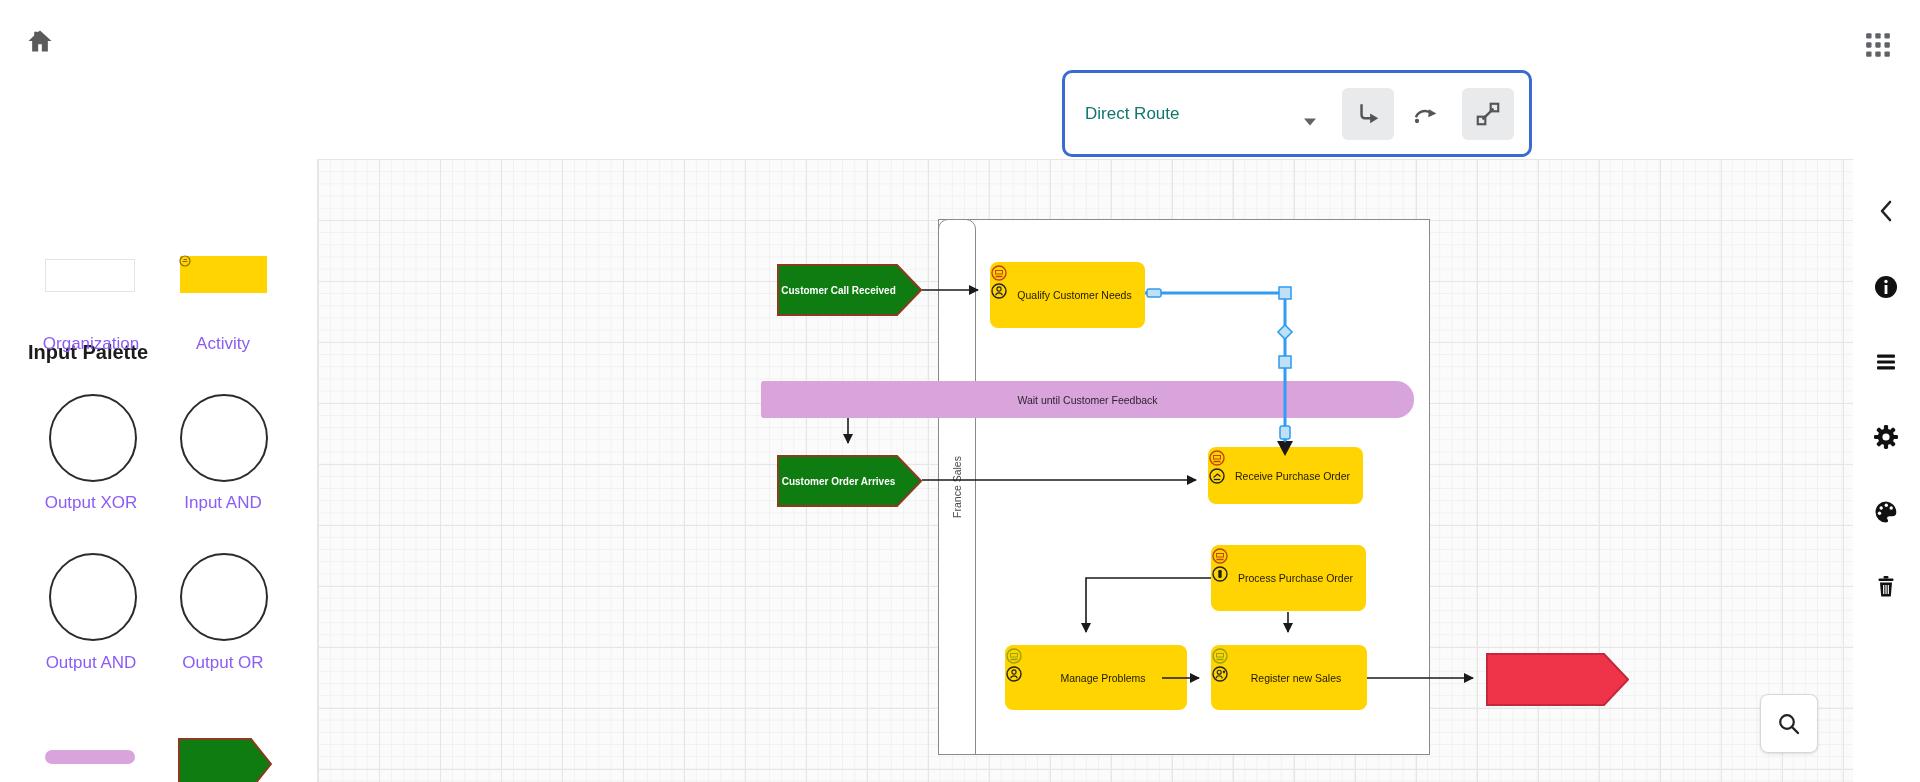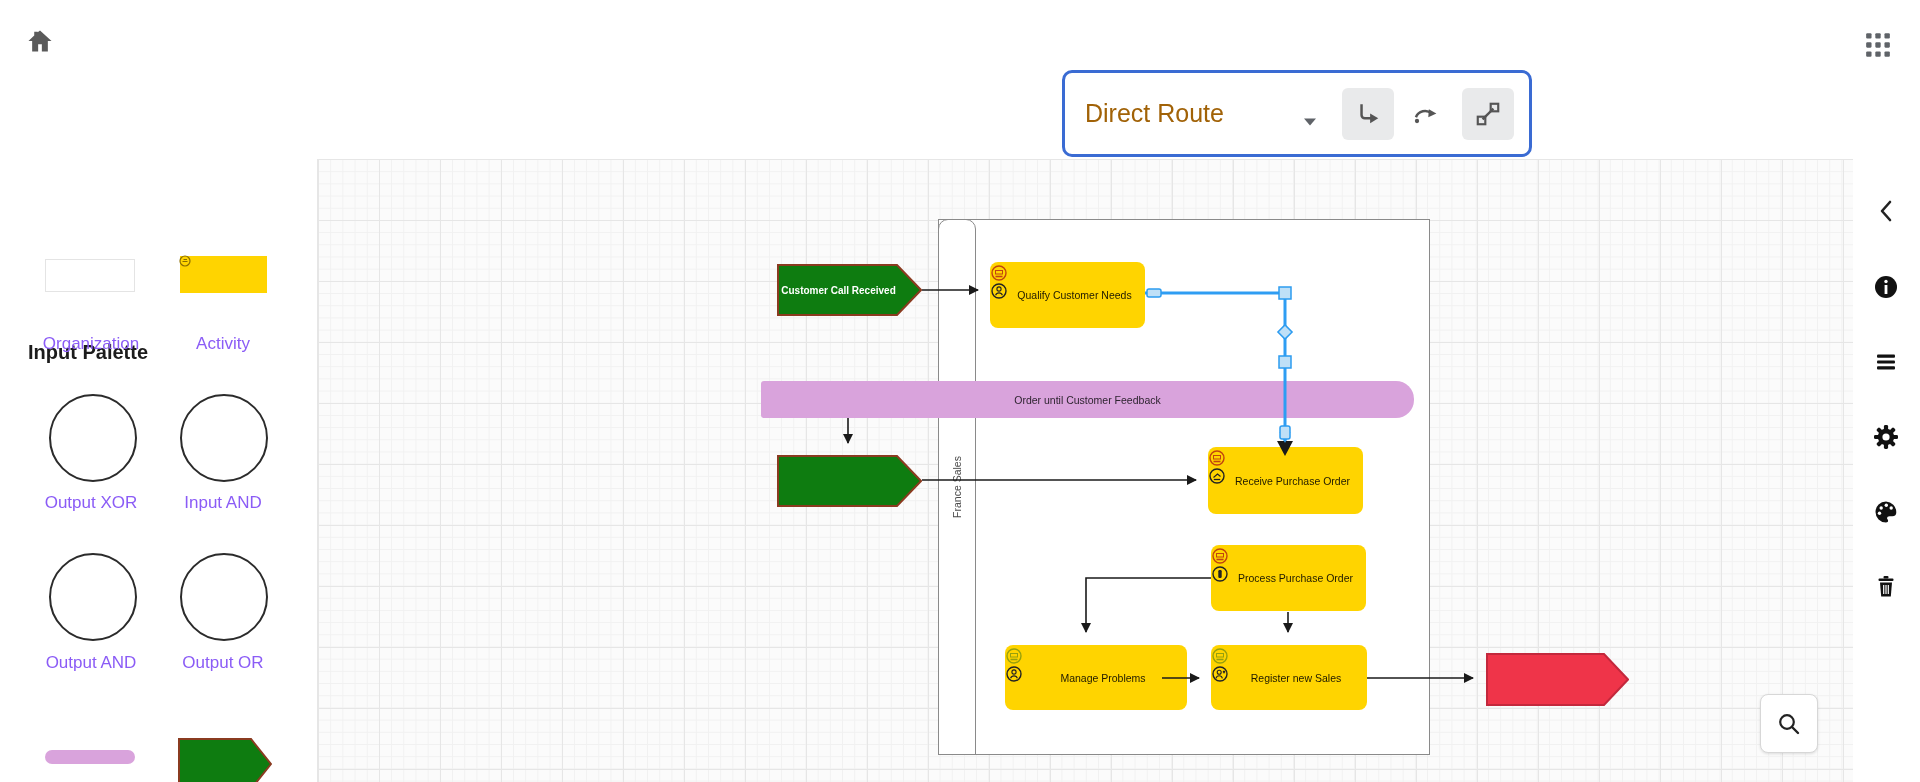--- a/index.html
+++ b/index.html
@@ -11,21 +11,21 @@
   #page-title{left:100px;top:0;height:82px;display:flex;align-items:center;font-size:28px;font-weight:700;color:#1b1b1b;}
   .tbtn{position:absolute;top:101px;width:40px;height:40px;display:flex;align-items:center;justify-content:center;cursor:pointer;}
   .tsep{position:absolute;top:100px;width:1px;height:42px;background:#ddd;}
   #toolbar{left:0;top:82px;width:1920px;height:77px;background:#fff;border-bottom:1px solid #e3e3e3;}
   .ic{stroke:#757575;fill:none;stroke-width:2;stroke-linecap:round;stroke-linejoin:round;}
   .icf{fill:#757575;stroke:none;}
   .dis{stroke:#c9c9c9;} .disf{fill:#c9c9c9;}
   
   #route-box{left:1062px;top:70px;width:470px;height:87px;border:3px solid #3a6bd3;border-radius:10px;background:#fff;box-sizing:border-box;}
   #route-dd{left:1085px;top:70px;height:87px;display:flex;align-items:center;cursor:pointer;}
-  #route-dd .lbl{font-size:25px;color:#a16207;}
+  #route-dd .lbl{font-size:17px;color:#0f766e;}
   .cbtn{position:absolute;top:88px;width:52px;height:52px;border-radius:6px;display:flex;align-items:center;justify-content:center;cursor:pointer;}
   .cbtn.on{background:#e9eaeb;}
   
   #left-panel{left:0;top:159px;width:318px;height:623px;background:#fff;border-right:1px solid #e6e6e6;box-sizing:border-box;}
   #palette-title{left:28px;top:182px;font-size:20px;font-weight:700;color:#1c1c1c;}
   .pal-label{position:absolute;width:150px;text-align:center;font-size:17px;color:#8b5cf6;}
   .pal-circle{position:absolute;width:84px;height:84px;border:2px solid #2b2b2b;border-radius:50%;background:#fff;cursor:grab;}
   
   #canvas{left:318px;top:159px;width:1535px;height:623px;background-color:#fbfbfb;
     background-image:
@@ -244,21 +244,21 @@
       <polygon points="1,1 73,1 93,26 73,51 1,51" fill="#0e7c10" stroke="#8a3b20" stroke-width="2"></polygon>
     </svg>
 </div>
 
 <div class="abs" id="lane"></div>
 <div class="abs" id="lane-strip">
   <span>France Sales</span>
 </div>
 
 <div class="abs" id="wait-bar">
-  <span>Order until Customer Feedback</span>
+  <span>Wait until Customer Feedback</span>
 </div>
 
 <div class="event" style="left:777px;top:264px;width:145px;height:52px">
   <svg width="145" height="52" viewBox="0 0 145 52">
     <polygon points="1,1 120,1 144,26 120,51 1,51" fill="#0e7c10" stroke="#8a3b20" stroke-width="2"></polygon>
   </svg>
   <div class="cap">Customer Call Received</div>
 </div>
 
 <div class="task" style="left:990px;top:262px;width:155px;height:66px">
@@ -272,23 +272,24 @@
     <circle cx="8" cy="8" r="7" fill="none" stroke="#222" stroke-width="1.4"></circle>
     <circle cx="8" cy="6" r="2.1" fill="none" stroke="#222" stroke-width="1.1"></circle>
       <path d="M4.6 12.3 a3.6 3.6 0 0 1 6.8 0" fill="none" stroke="#222" stroke-width="1.1"></path>
   </svg>
 </div>
 
 <div class="event" style="left:777px;top:455px;width:145px;height:52px">
   <svg width="145" height="52" viewBox="0 0 145 52">
     <polygon points="1,1 120,1 144,26 120,51 1,51" fill="#0e7c10" stroke="#8a3b20" stroke-width="2"></polygon>
   </svg>
-</div>
-
-<div class="task" style="left:1208px;top:447px;width:155px;height:67px">
+  <div class="cap">Customer Order Arrives</div>
+</div>
+
+<div class="task" style="left:1208px;top:447px;width:155px;height:57px">
   <span>Receive Purchase Order</span>
   <svg class="node-ic" style="left:1px;top:3px" viewBox="0 0 16 16">
     <circle cx="8" cy="8" r="7" fill="none" stroke="#c1440e" stroke-width="1.4"></circle>
     <rect x="4.5" y="5.5" width="7" height="3.5" fill="none" stroke="#c1440e" stroke-width="1"></rect>
       <path d="M4.5 11.5 h7" stroke="#c1440e" stroke-width="1.6"></path>
   </svg>
   <svg class="node-ic" style="left:1px;top:21px" viewBox="0 0 16 16">
     <circle cx="8" cy="8" r="7" fill="none" stroke="#222" stroke-width="1.4"></circle>
     <path d="M4.5 9.5 l4 -3.5 3 2.5" fill="none" stroke="#222" stroke-width="1.1"></path>
       <path d="M4.8 11.5 h6.4" stroke="#222" stroke-width="1.3"></path>

